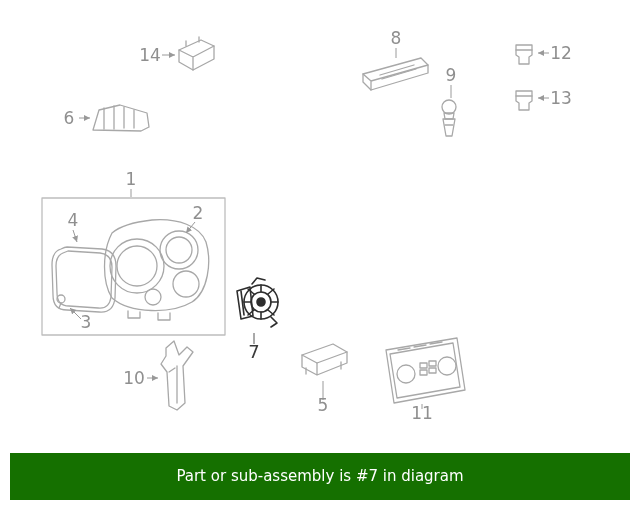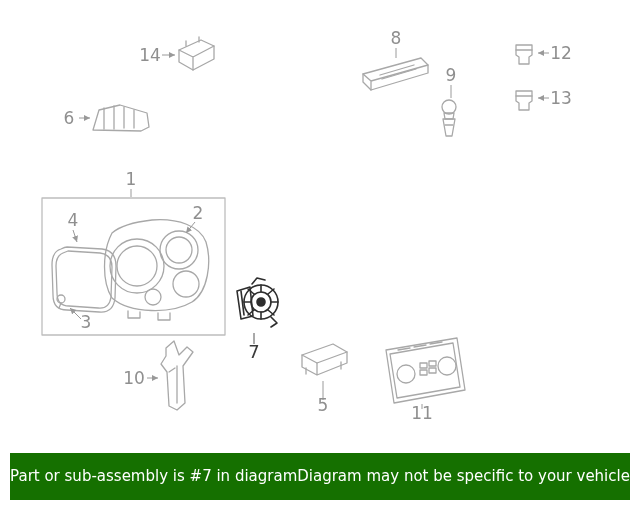--- a/index.html
+++ b/index.html
@@ -168,16 +168,15 @@
       <text class="part-label" x="86" y="328">3</text>
       <text class="part-label part-label-highlight" x="254" y="358">7</text>
       <text class="part-label" x="134" y="384">10</text>
       <text class="part-label" x="323" y="411">5</text>
       <text class="part-label" x="422" y="419">11</text>
     </g>
   </svg>
 
   <div class="banner" style="background-color: rgb(21, 112, 0); color: rgb(255, 255, 255);">
     <div>Part or sub-assembly is #7 in diagram</div>
-    <div>Diagram may not be specific to your vehicle</div>
   </div>
 
 </div>
 
 </body></html>

